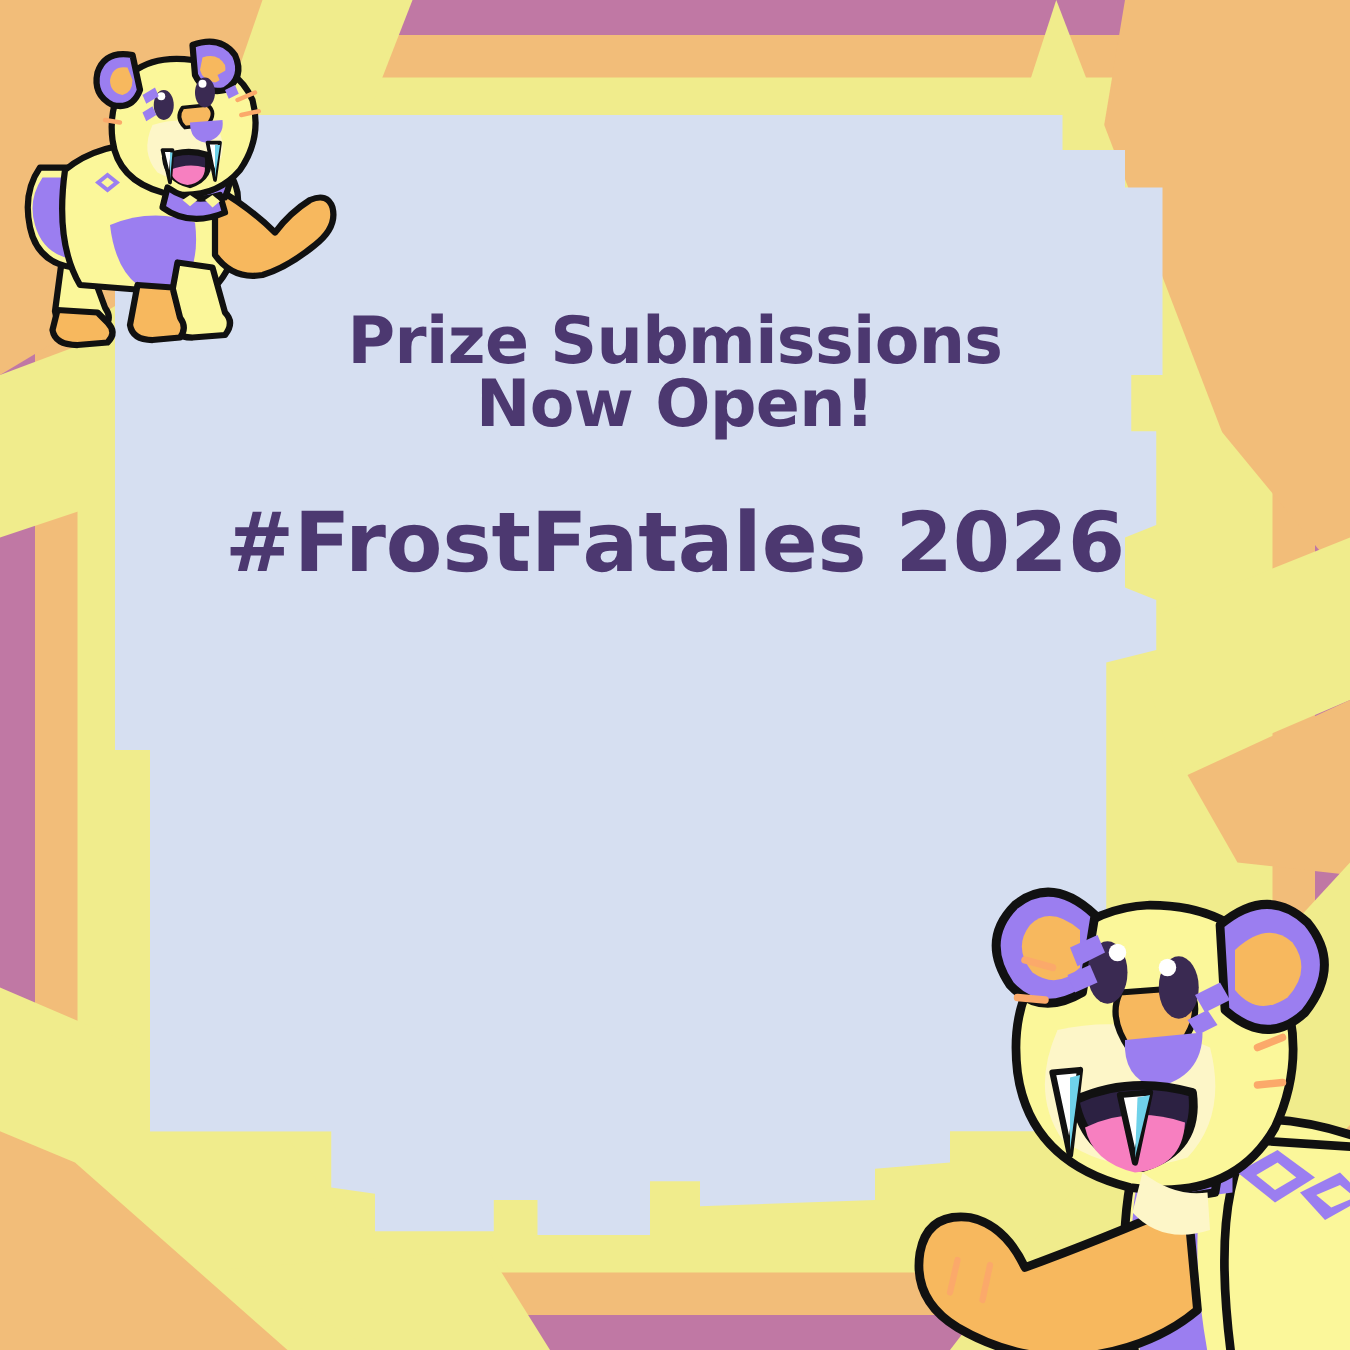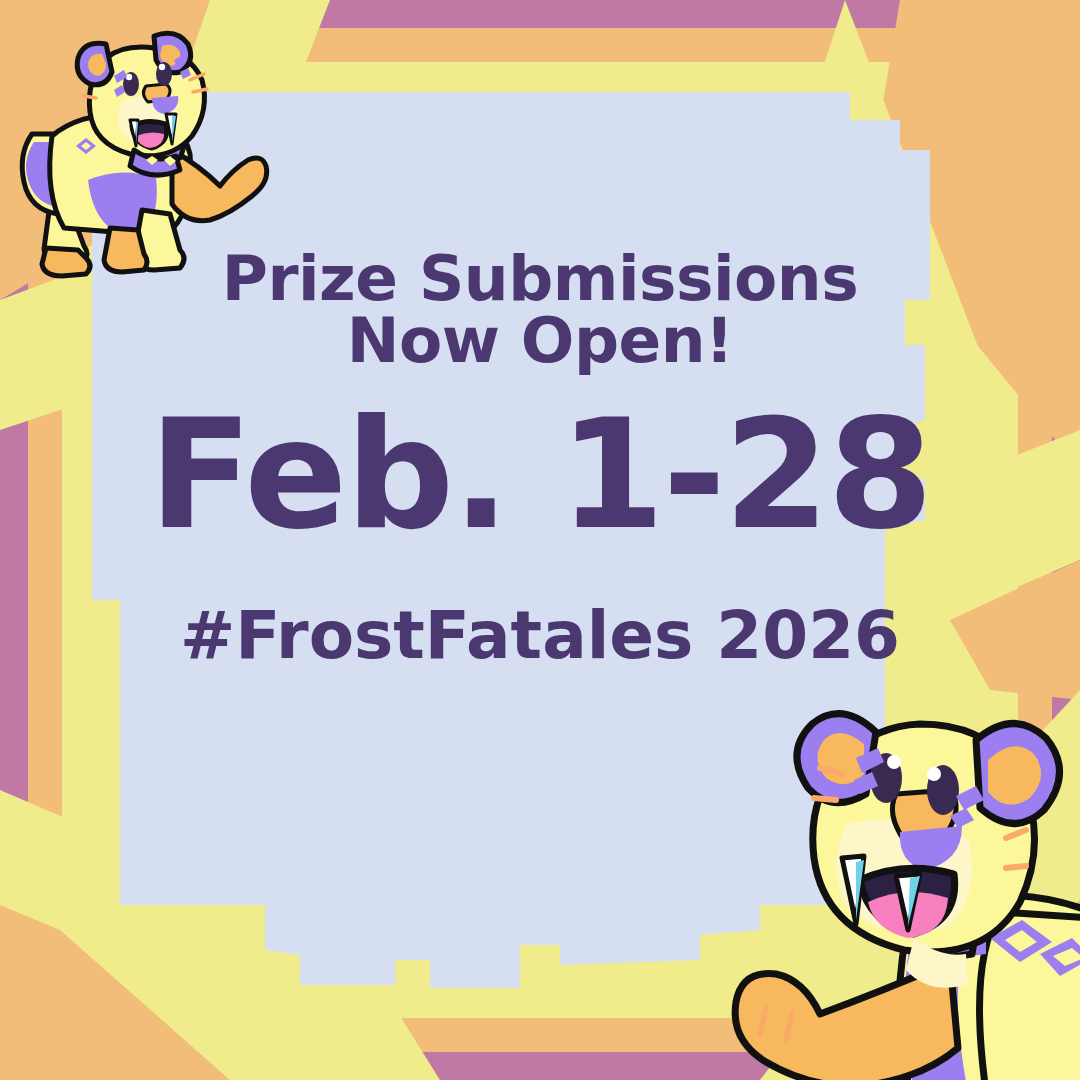--- a/index.html
+++ b/index.html
@@ -20,21 +20,21 @@
     left:0;right:0;
     top:248px;
     text-align:center;
     z-index:6;
     pointer-events:none;
   }
   #headline{
     color:#4c3870;
     font-family:"DejaVu Sans","Liberation Sans",sans-serif;
     font-weight:700;
-    font-size:63px;
+    font-size:52px;
     line-height:0.98;
     letter-spacing:-0.5px;
     margin:0;
     padding:0;
     white-space:pre-line;
     text-align:center;
   }
   #date-line{
     color:#4c3870;
     font-family:"DejaVu Sans","Liberation Sans",sans-serif;
@@ -265,17 +265,16 @@
       <path fill="#6fd2ea" stroke="none" d="M156,200 L164,198 L156,258 Z"></path>
       <path fill="#6fd2ea" stroke="none" d="M210,216 L220,214 L208,264 Z"></path>
 
       <path fill="#fdf6c8" stroke="none" d="M214,276 Q240,296 266,292 L268,322 Q230,334 206,308 Z"></path>
     </g>
   </svg>
 
   <div id="text-block">
     <h1 id="headline">Prize Submissions
 Now Open!</h1>
-    <div id="date-line">Feb. 1-28</div>
     <div id="hashtag-line">#FrostFatales 2026</div>
   </div>
 
 </div>
 
 </body></html>

